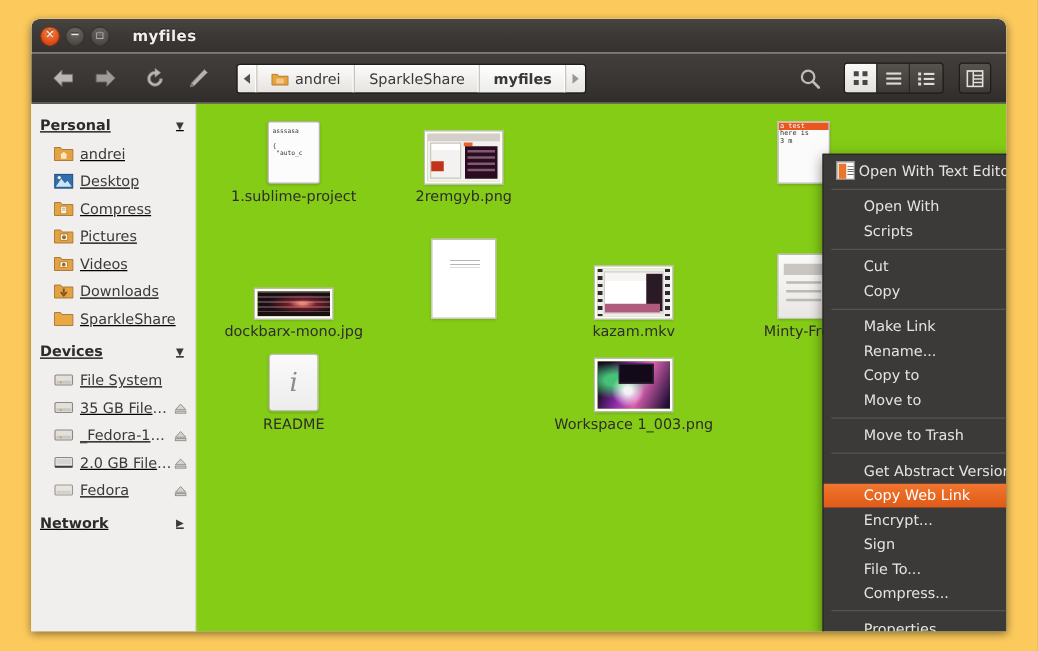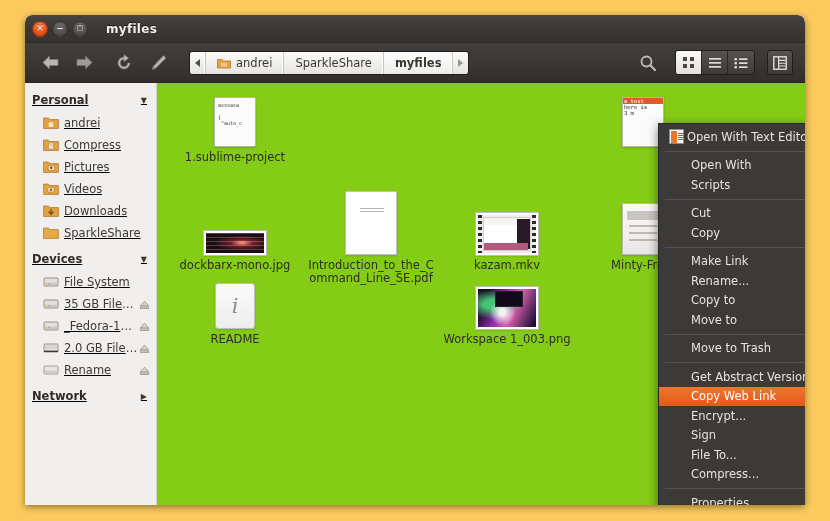--- a/index.html
+++ b/index.html
@@ -431,20 +431,28 @@
       </div>
 
       <div class="sb-item">
         <svg class="sb-icn" viewBox="0 0 16 16">
           <path d="M0.6 3 L5.5 3 L6.6 4.6 L15.4 4.6 L15.4 13.4 L0.6 13.4 Z" fill="#e3a243" stroke="#a5712a" stroke-width="0.7"></path>
           <path d="M8 6.4 L11 9 L10.2 9 L10.2 12 L5.8 12 L5.8 9 L5 9 Z" fill="#fbe7c6"></path>
         </svg>
         <span class="label">andrei</span>
       </div>
 
+      <div class="sb-item">
+        <svg class="sb-icn" viewBox="0 0 16 16">
+          <rect x="0.8" y="2.5" width="14.4" height="11" fill="#2f6fad" stroke="#1d4a78" stroke-width="0.8"></rect>
+          <path d="M1.6 12.4 L6 6 L9 9.6 L11 7.6 L14.4 12.4 Z" fill="#cfe4f5"></path>
+          <circle cx="4.4" cy="5" r="1.3" fill="#fdf6d0"></circle>
+        </svg>
+        <span class="label">Desktop</span>
+      </div>
 
       <div class="sb-item">
         <svg class="sb-icn" viewBox="0 0 16 16">
           <path d="M0.6 3 L5.5 3 L6.6 4.6 L15.4 4.6 L15.4 13.4 L0.6 13.4 Z" fill="#e3a243" stroke="#a5712a" stroke-width="0.7"></path>
           <rect x="5.6" y="6" width="4.8" height="6" fill="#fdf6e6" stroke="#b3853c" stroke-width="0.6"></rect>
           <line x1="6.6" y1="7.6" x2="9.4" y2="7.6" stroke="#bb8f4a" stroke-width="0.6"></line>
           <line x1="6.6" y1="9.1" x2="9.4" y2="9.1" stroke="#bb8f4a" stroke-width="0.6"></line>
         </svg>
         <span class="label">Compress</span>
       </div>
@@ -540,21 +548,21 @@
           <rect x="1.4" y="8.6" width="9.2" height="1.8" fill="#d6d2ce" stroke="#918d89" stroke-width="0.8"></rect>
         </svg>
       </div>
 
       <div class="sb-item">
         <svg class="sb-icn" viewBox="0 0 16 16">
           <rect x="1" y="4" width="14" height="8" rx="1" fill="#e8e4e0" stroke="#9b9793" stroke-width="0.9"></rect>
           <rect x="2.2" y="8.6" width="11.6" height="2.4" fill="#d3cfca"></rect>
           <circle cx="3.8" cy="9.8" r="0.7" fill="#c9c5c0"></circle>
         </svg>
-        <span class="label">Rename</span>
+        <span class="label">Fedora</span>
         <svg class="eject" viewBox="0 0 12 12">
           <path d="M6 2.4 L10.6 7.4 L1.4 7.4 Z" fill="#d6d2ce" stroke="#918d89" stroke-width="0.8"></path>
           <rect x="1.4" y="8.6" width="9.2" height="1.8" fill="#d6d2ce" stroke="#918d89" stroke-width="0.8"></rect>
         </svg>
       </div>
 
       <div class="sb-head" style="margin-top:4px">
         <span>Network</span>
         <span class="chev">▶</span>
       </div>
@@ -562,20 +570,39 @@
 
     <div id="filearea">
 
       <div class="fitem" style="left:14px; top:14px;">
         <div class="fthumb">
           <div class="doc-thumb">asssasa<br><br>{<br>&nbsp;"auto_c</div>
         </div>
         <div class="fname">1.sublime-project</div>
       </div>
 
+      <div class="fitem" style="left:150px; top:14px;">
+        <div class="fthumb">
+          <div class="img-thumb">
+            <div class="screeny">
+              <div class="topbar"></div>
+              <div class="panel-l"></div>
+              <div class="redblk"></div>
+              <div class="orng"></div>
+              <div class="term">
+                  <span class="r"></span>
+                  <span class="r"></span>
+                  <span class="r"></span>
+                  <span class="r"></span>
+                </div>
+            </div>
+          </div>
+        </div>
+        <div class="fname">2remgyb.png</div>
+      </div>
 
 
       <div class="fitem" style="left:422px; top:14px;">
         <div class="fthumb">
           <div class="txt-thumb">
             <span class="hl">a test</span>
             <span class="ln">here is</span>
             <span class="ln">3 m</span>
           </div>
         </div>
@@ -593,21 +620,20 @@
         </div>
         <div class="fname">dockbarx-mono.jpg</div>
       </div>
 
       <div class="fitem" style="left:150px; top:104px;">
         <div class="fthumb" style="height:68px">
           <div class="pdf-thumb">
               <div class="lines"></div>
             </div>
         </div>
-        <div class="fname">Introduction_to_the_Command_Line_SE.pdf</div>
       </div>
 
       <div class="fitem" style="left:286px; top:122px;">
         <div class="fthumb">
           <div class="img-thumb">
             <div class="kazam">
               <div class="film l"></div>
                 <div class="film r"></div>
               <div class="win"></div>
                 <div class="dk"></div>

